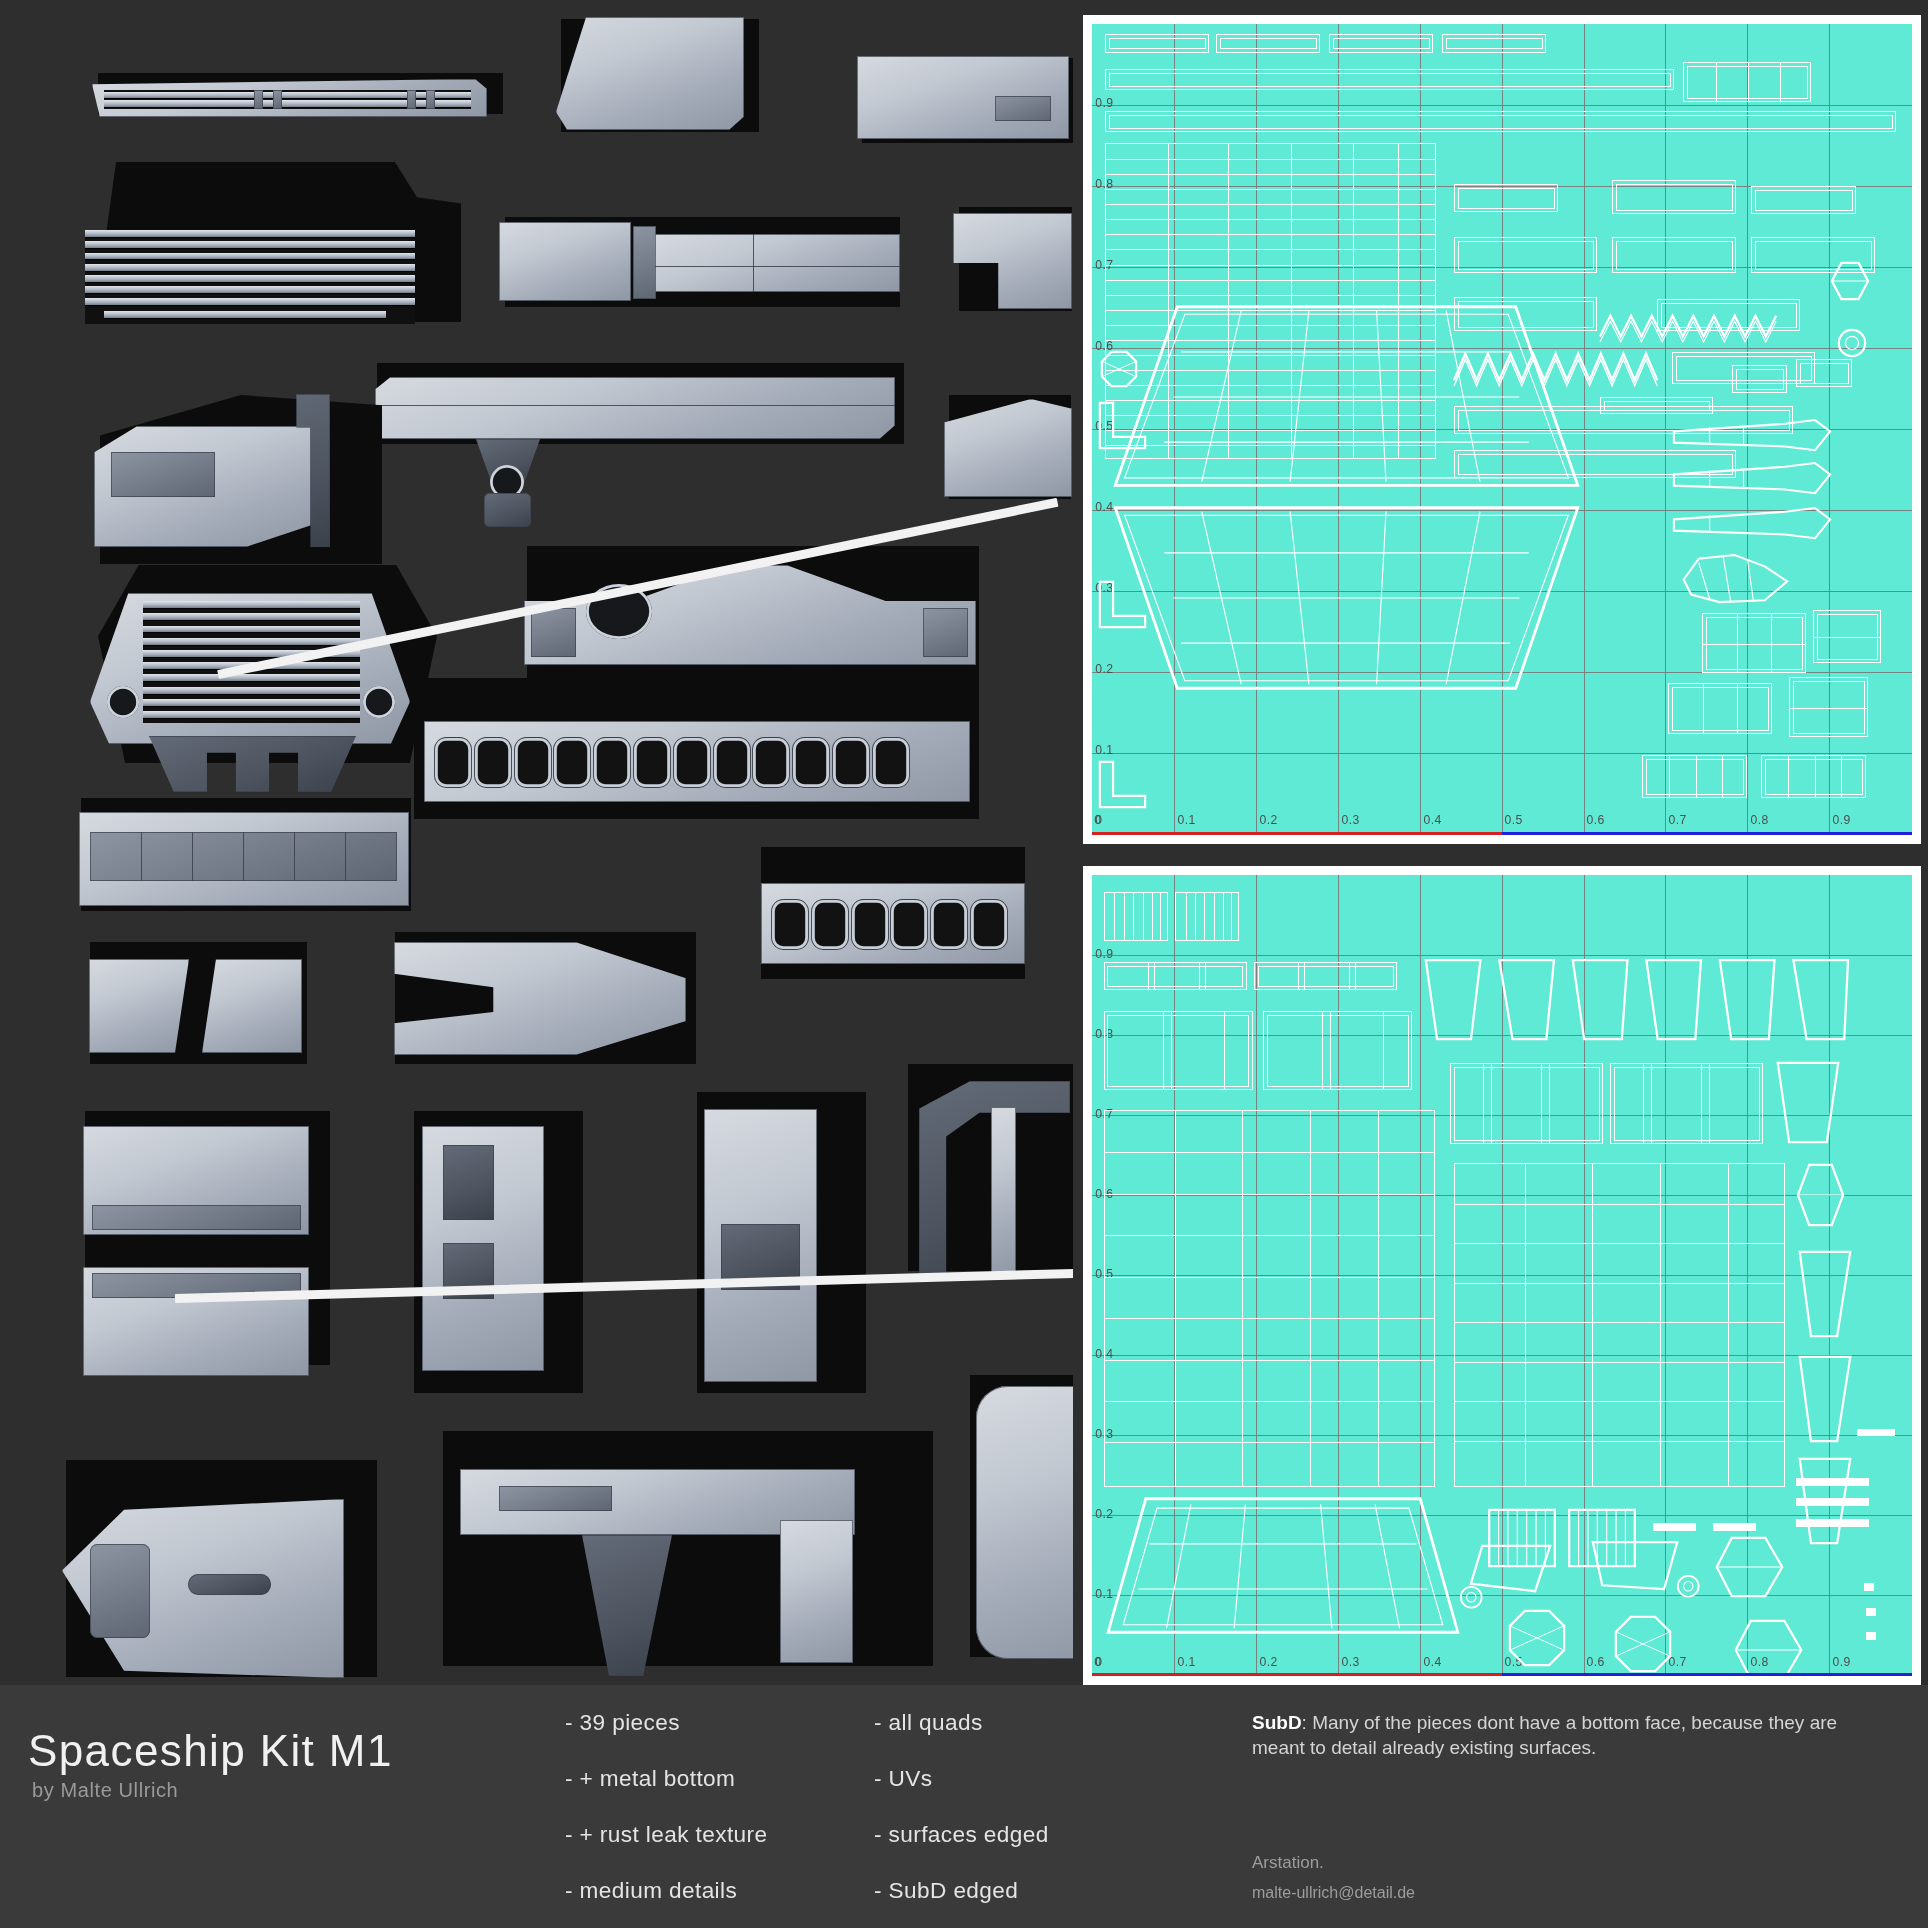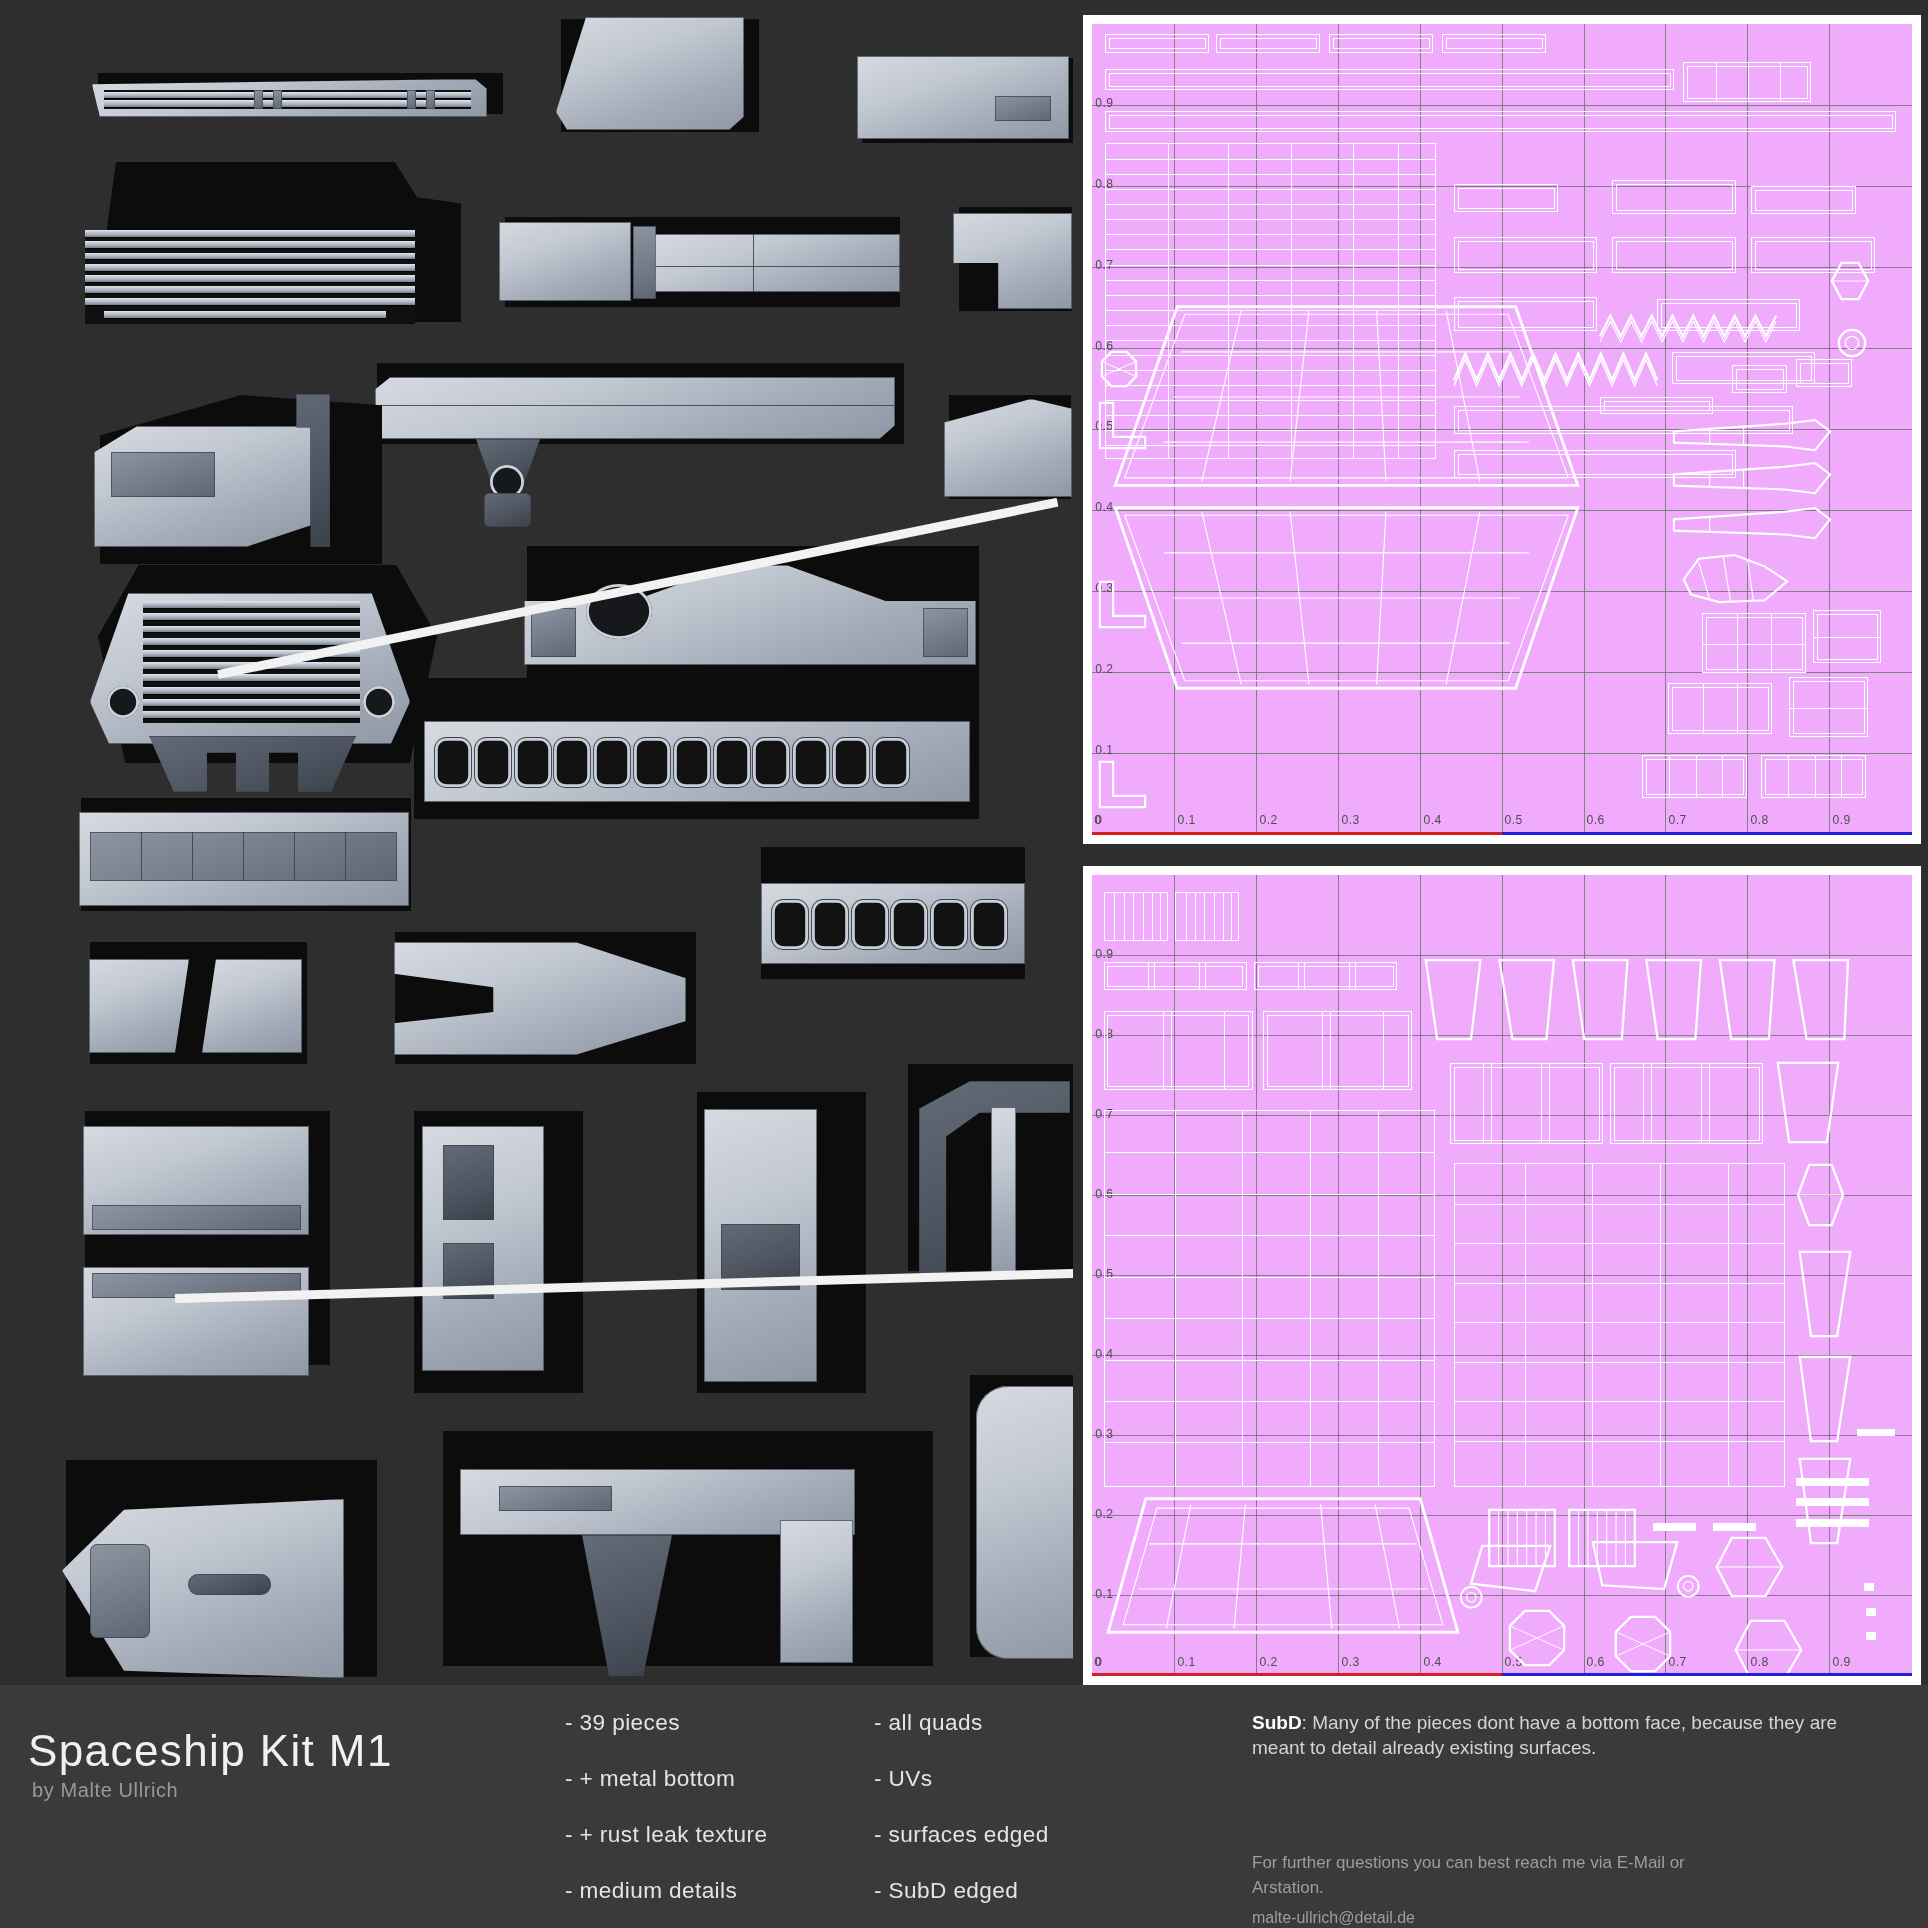--- a/index.html
+++ b/index.html
@@ -68,21 +68,21 @@
 
   
   .uvpanel{
     position:absolute;
     background:#ffffff;
     padding:9.4px;
     box-sizing:border-box;
   }
   .uvinner{
     position:relative;width:100%;height:100%;
-    background:#f0abfc;
+    background:#5eead4;
     overflow:hidden;
   }
   .uvgrid-v,.uvgrid-h{position:absolute;background:rgba(120,120,120,.9);}
   .uvgrid-v{width:0.9px;top:0;bottom:0;}
   .uvgrid-h{height:0.9px;left:0;right:0;}
   .tick{
     position:absolute;color:#4e4e4e;font-size:12.2px;
     font-family:"Liberation Sans",sans-serif;
     letter-spacing:0.5px;pointer-events:none;
   }
@@ -845,21 +845,20 @@
         <li>- surfaces edged</li>
         <li>- SubD edged</li>
       </ul>
     </div>
 
     <div id="note">
       <span class="nb">SubD</span><span>: </span><span>Many of the pieces dont have a bottom face, because they are meant to detail already existing surfaces.</span>
     </div>
 
     <div id="contact">
-      <div>For further questions you can best reach me via E-Mail or</div>
       <div>Arstation.</div>
       <div style="font-size:16px;margin-top:5.6px;">malte-ullrich@detail.de</div>
 
     </div>
   </div>
 
 </div>
 
 
 </body></html>

